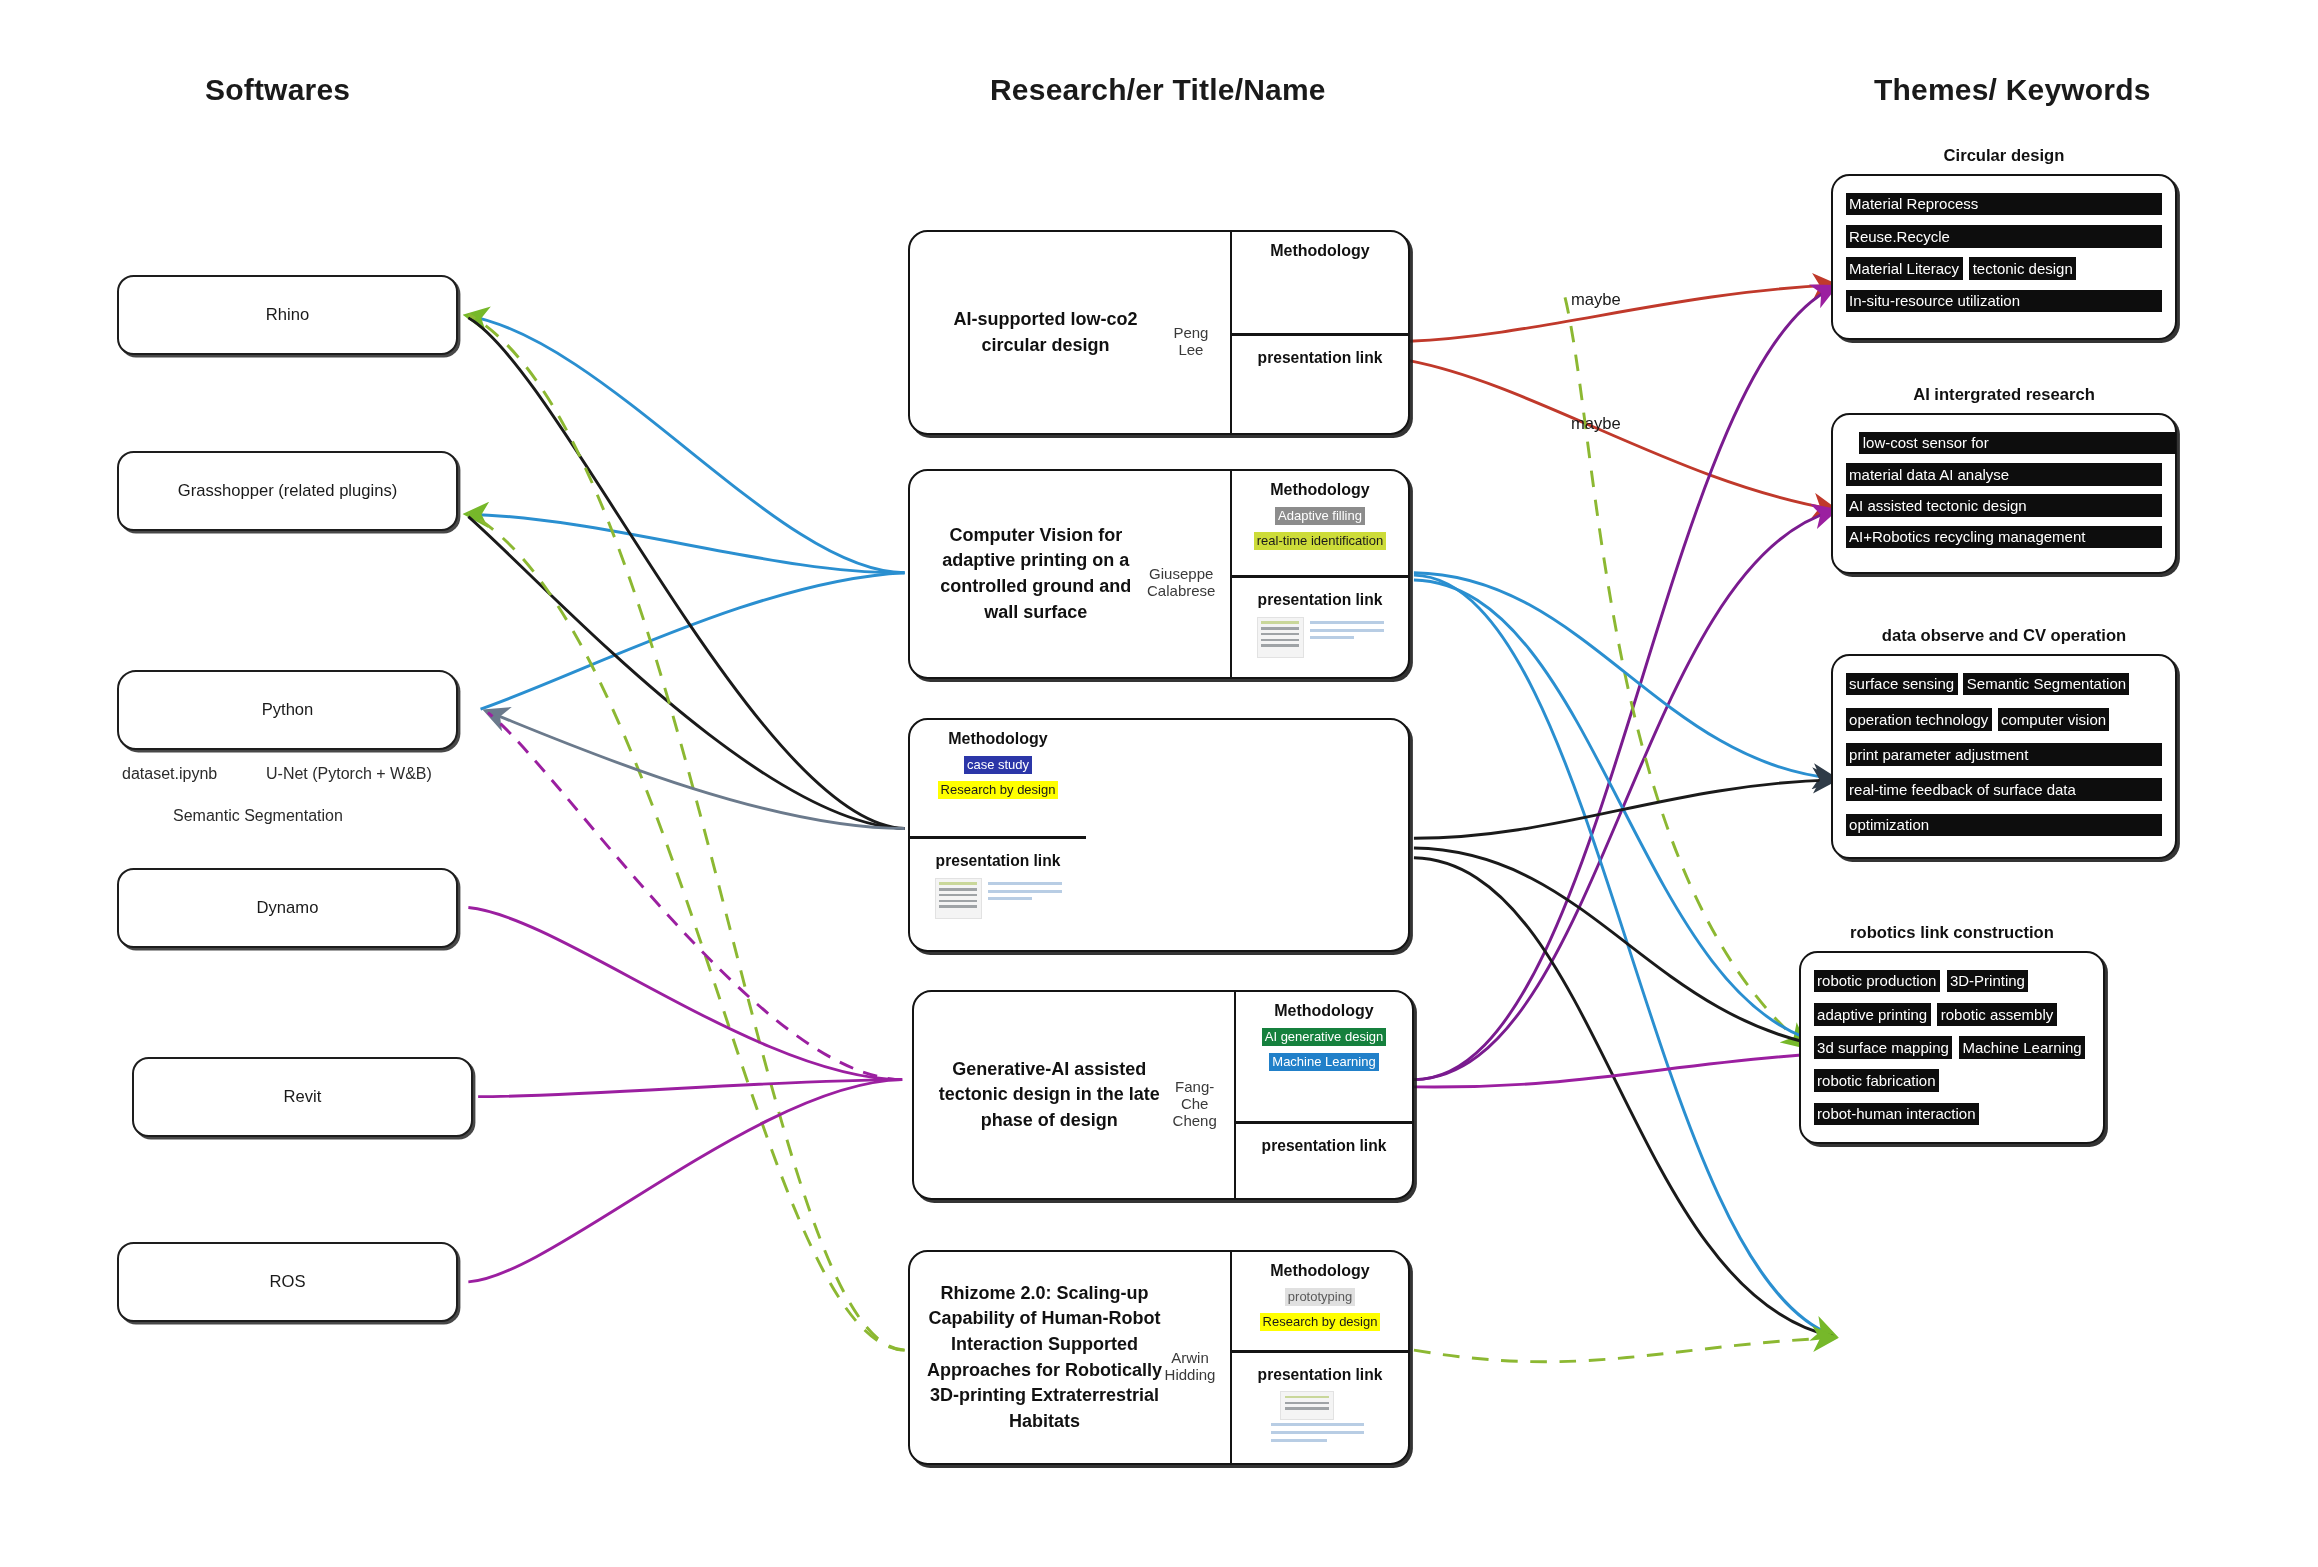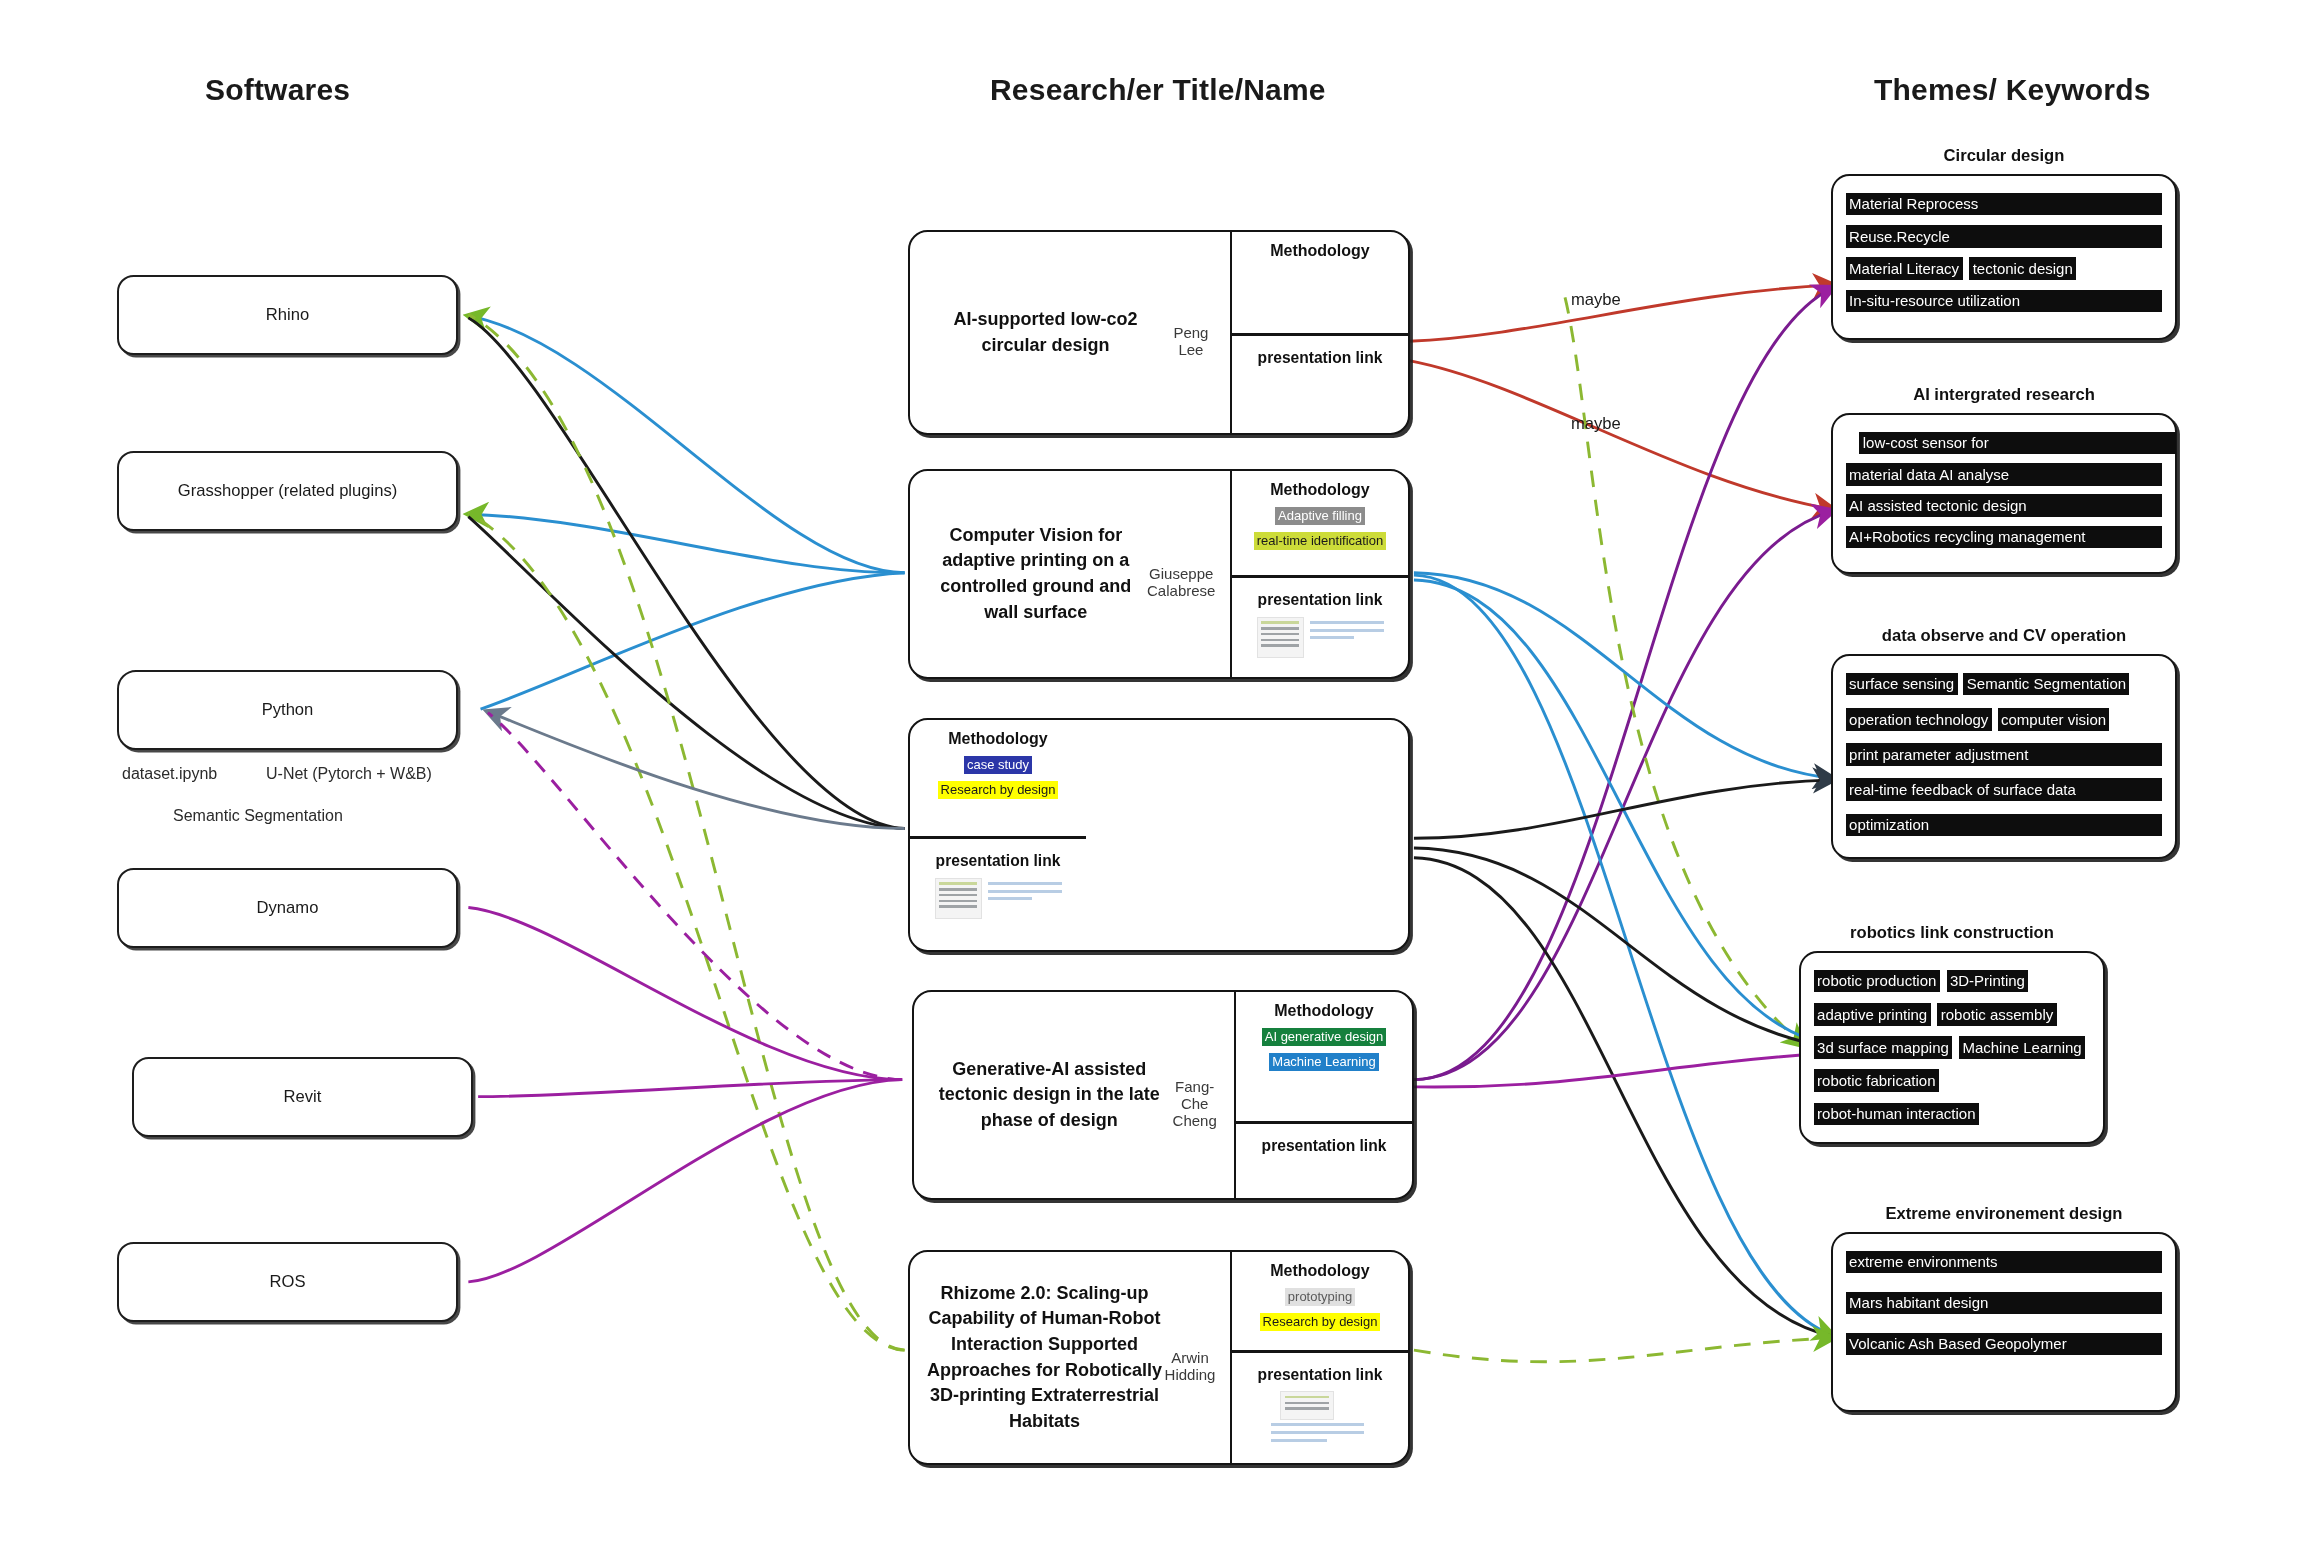--- a/index.html
+++ b/index.html
@@ -479,23 +479,15 @@
       <span class="kw">3D-Printing</span>
       <span class="kw">adaptive printing</span>
       <span class="kw">robotic assembly</span>
       <span class="kw">3d surface mapping</span>
       <span class="kw">Machine Learning</span>
       <span class="kw">robotic fabrication</span>
       <span class="kw">robot-human interaction</span>
     </div>
   </div>
 
-  <div class="theme-group" style="left:1831px; top:1204px; width:346px;">
-    <div class="theme-head">Extreme environement design</div>
-    <div class="theme-box" style="min-height:180px; gap:18.5px 6.8px;">
-      <span class="kw full">extreme environments</span>
-      <span class="kw full">Mars habitant design</span>
-      <span class="kw full">Volcanic Ash Based Geopolymer</span>
-    </div>
-  </div>
 
 </div>
 
 
 </body></html>

